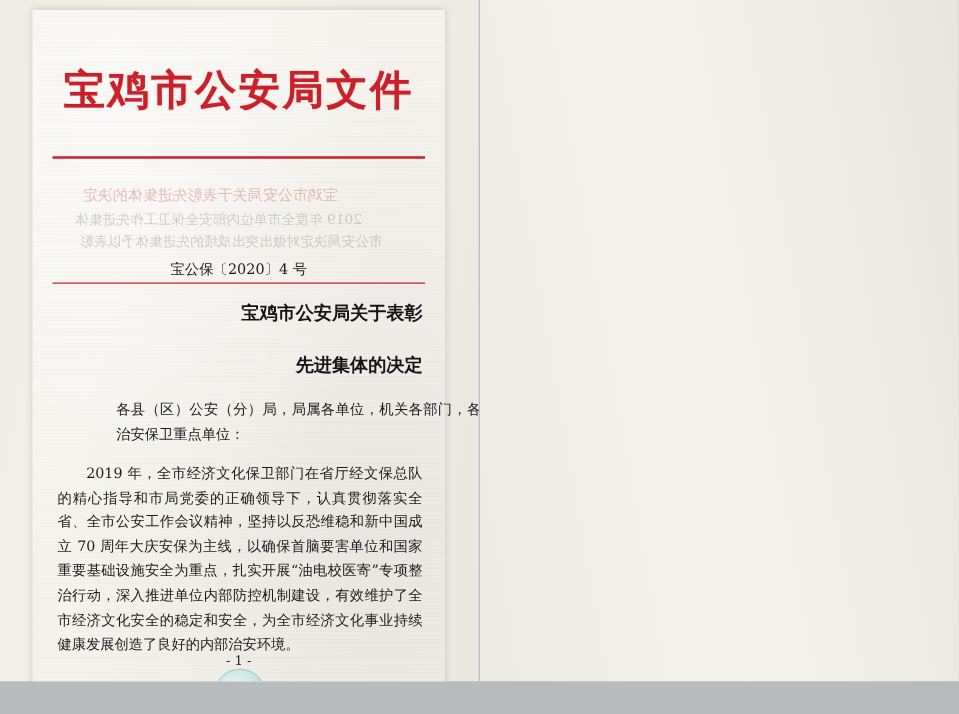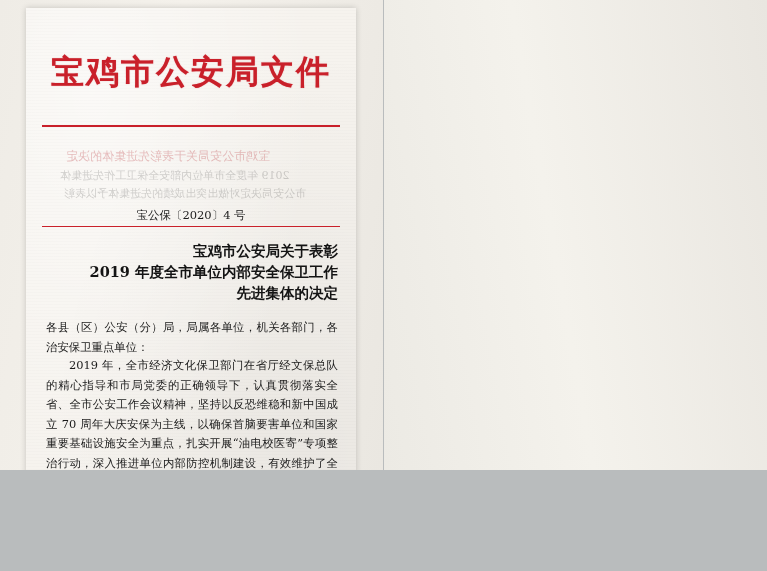--- a/index.html
+++ b/index.html
@@ -3,21 +3,21 @@
 <meta charset="utf-8">
 <style>
   html,body{margin:0;padding:0;}
   body{
     width:767px;height:571px;
     background:#b9bcbd;
     font-family:"DejaVu Sans", sans-serif;
     overflow:hidden;
   }
   .scan{
-    position:absolute;top:0;height:470px;
+    position:absolute;top:0;height:545px;
     background:#f2efe9;
     overflow:hidden;
   }
   .page-left{left:0;width:383px;background:linear-gradient(100deg,#efece6 0%,#f4f1eb 40%,#eae7e1 100%);}
   .page-right{left:384px;width:383px;background:linear-gradient(80deg,#eceae4 0%,#f4f2ec 45%,#e9e6e0 100%);}
   .paper{
     position:absolute;
     background:#f7f5f0;
   }
   
@@ -58,21 +58,21 @@
     font-family:"DejaVu Serif", serif;
     font-weight:bold;font-size:14.5px;color:#141414;
     line-height:21px;
   }
   .body-col{
     position:absolute;left:20px;width:292px;
     font-family:"DejaVu Serif", serif;
     font-size:11.4px;line-height:19.6px;color:#1a1a1a;
     text-align:justify;
   }
-  .indent{text-indent:23px;display:block;}
+  .indent{text-indent:23px;display:block;margin-top:13px;}
   .pagenum{
     position:absolute;left:0;right:0;text-align:center;
     font-size:10.5px;color:#222;font-family:"DejaVu Serif", serif;
   }
   
   .ghost{
     position:absolute;
     color:rgba(40,40,40,0.20);
     font-family:"DejaVu Serif", serif;
     transform:scaleX(-1);
@@ -105,24 +105,23 @@
     <div class="red-rule" style="top:117px;"></div>
 
     <div class="ghost ghost-red" style="left:40px;top:140px;font-size:12px;">宝鸡市公安局关于表彰先进集体的决定</div>
     <div class="ghost" style="left:34px;top:160px;font-size:11px;">2019 年度全市单位内部安全保卫工作先进集体</div>
     <div class="ghost" style="left:38px;top:178px;font-size:11px;">市公安局决定对做出突出成绩的先进集体予以表彰</div>
 
     <div class="doc-number" style="top:200px;">宝公保〔2020〕4 号</div>
     <div class="red-rule" style="top:218px;height:1.4px;"></div>
 
     <div class="heading" style="top:232px;">宝鸡市公安局关于表彰</div>
-    <div class="heading" style="top:253px;">2019 年度全市单位内部安全保卫工作</div>
     <div class="heading" style="top:274px;">先进集体的决定</div>
 
-    <div class="body-col" style="top:310px;">各县（区）公安（分）局，局属各单位，机关各部门，各治安保卫重点单位：</div>
+    <div class="body-col" style="top:310px;margin-left:47px;">各县（区）公安（分）局，局属各单位，机关各部门，各治安保卫重点单位：</div>
     <div class="body-col indent" style="top:348px;">2019 年，全市经济文化保卫部门在省厅经文保总队的精心指导和市局党委的正确领导下，认真贯彻落实全省、全市公安工作会议精神，坚持以反恐维稳和新中国成立 70 周年大庆安保为主线，以确保首脑要害单位和国家重要基础设施安全为重点，扎实开展“油电校医寄”专项整治行动，深入推进单位内部防控机制建设，有效维护了全市经济文化安全的稳定和安全，为全市经济文化事业持续健康发展创造了良好的内部治安环境。</div>
 
     <div class="pagenum" style="top:515px;">- 1 -</div>
 
     <div class="logo" style="left:145px;top:527px;">
       <div class="inner">宝鸡</div>
     </div>
   </div>
 </div>
 

